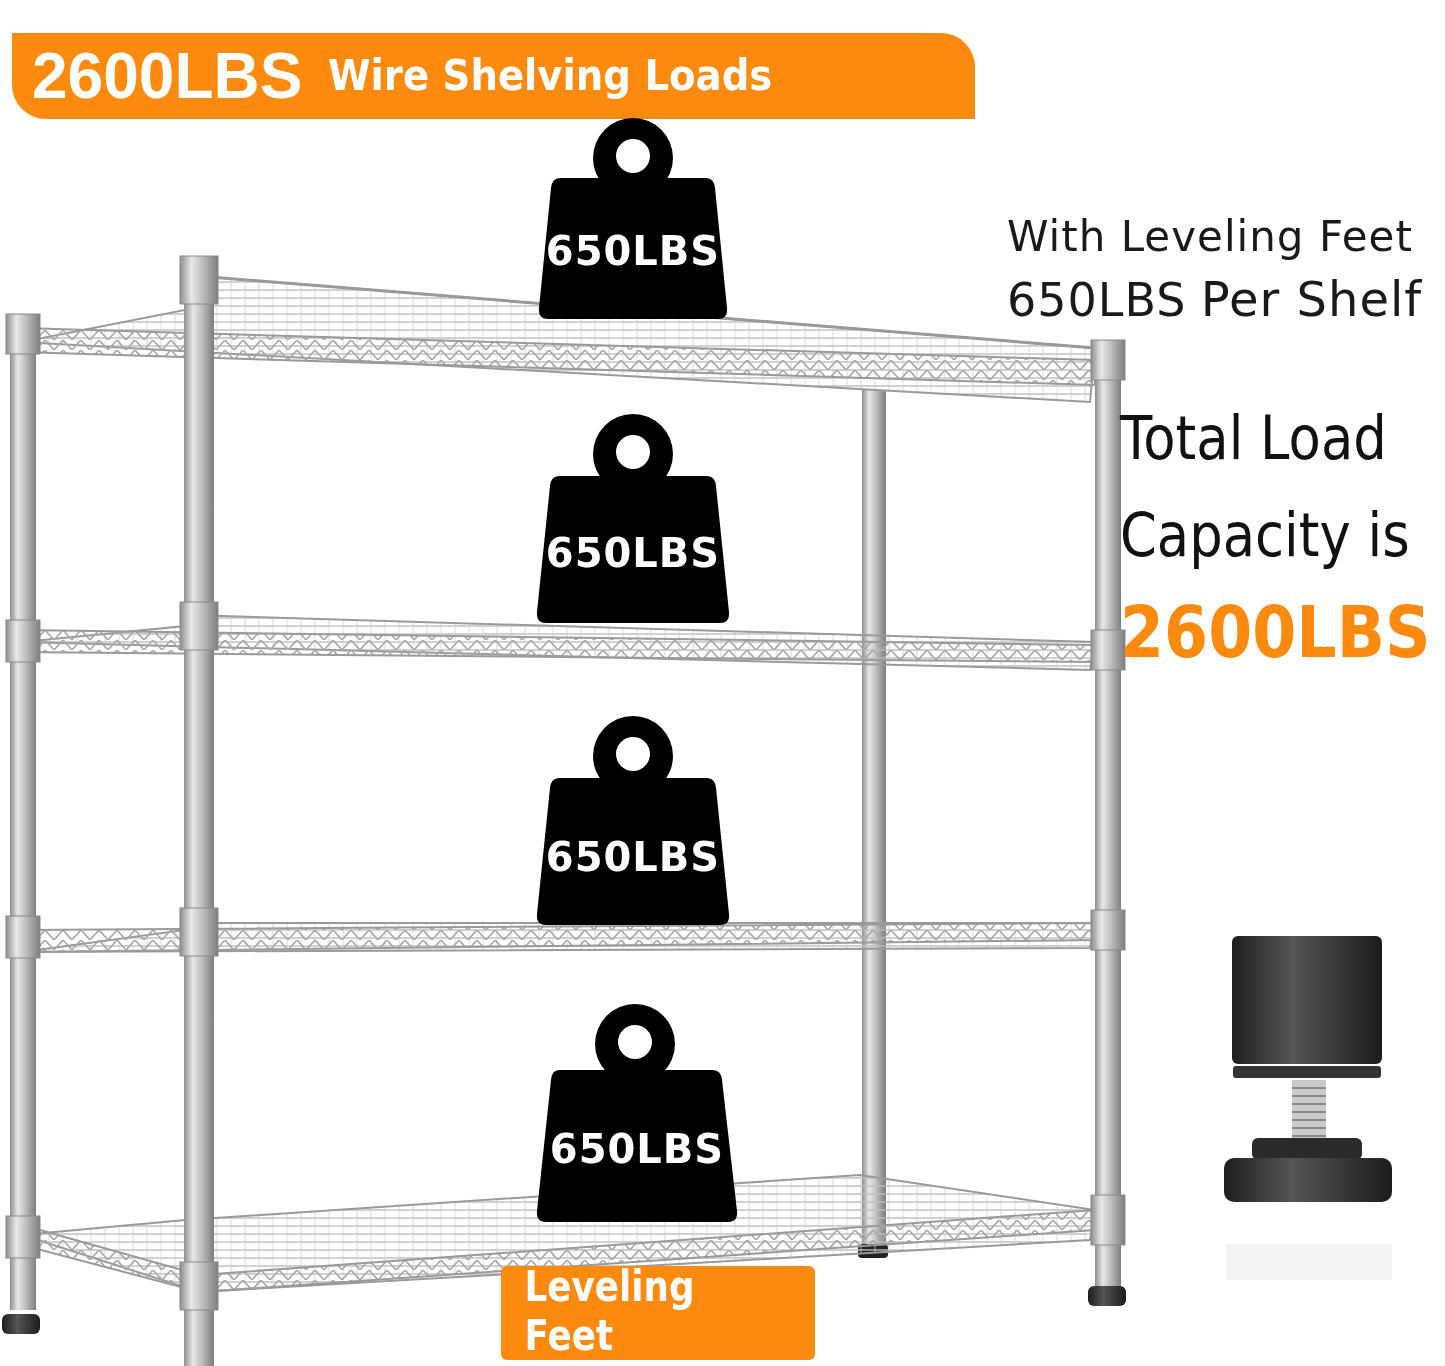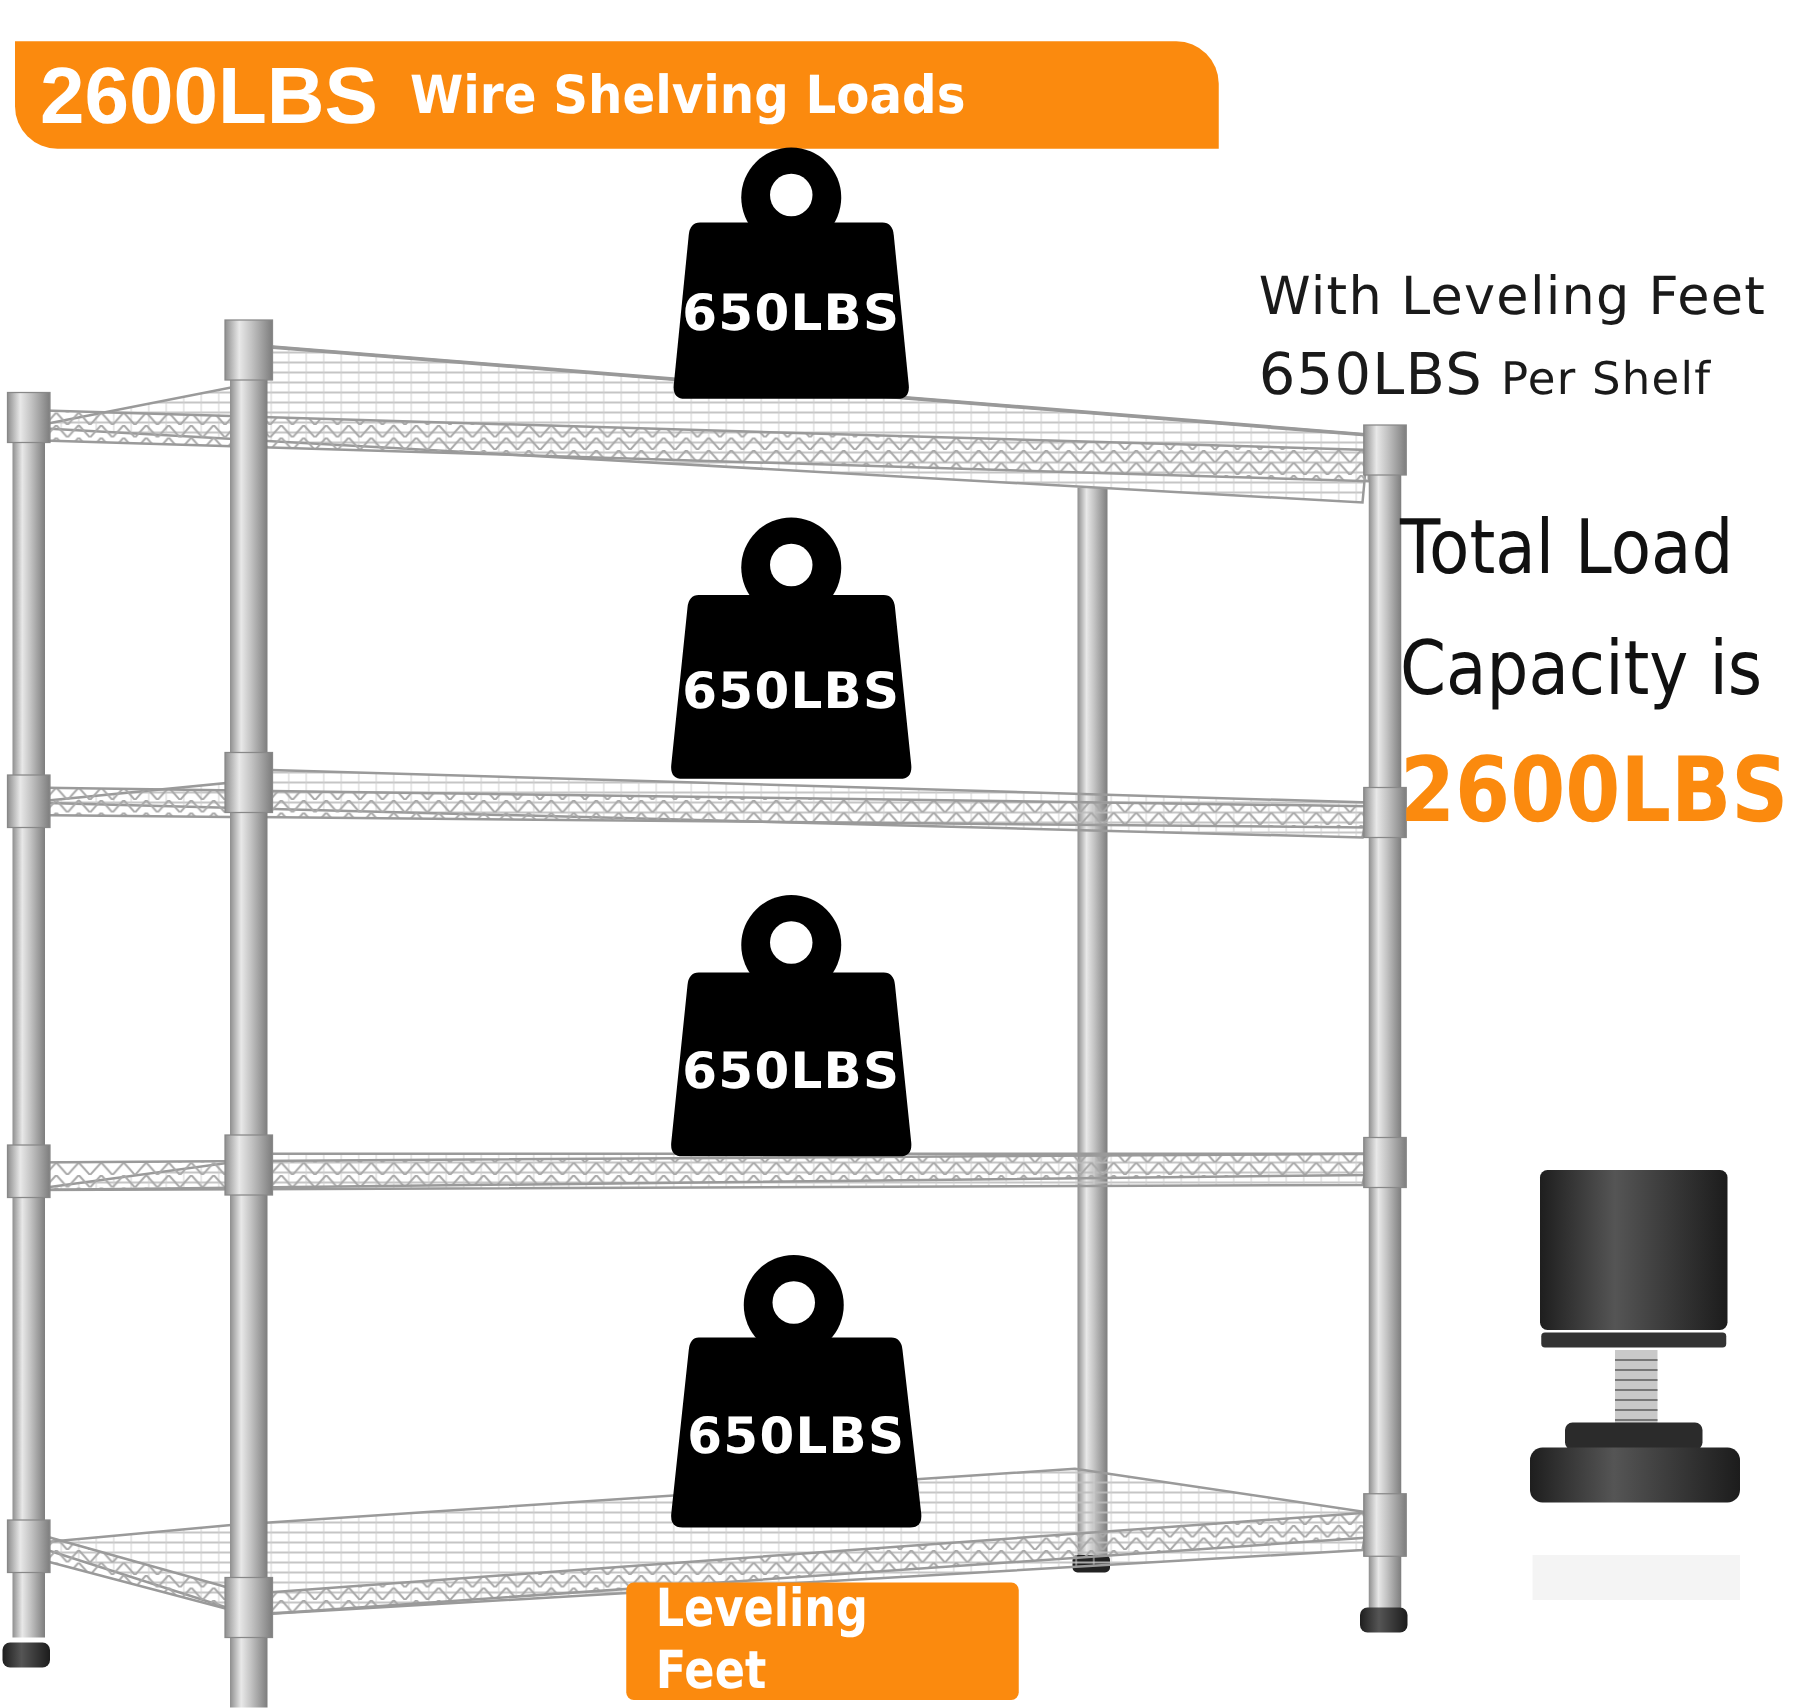--- a/index.html
+++ b/index.html
@@ -7,21 +7,21 @@
 
   .banner { position:absolute; left:12px; top:3px; width:963px; height:86px; background:#fb8a0e;
             border-radius:0 34px 0 34px; display:flex; align-items:center; padding-left:20px; box-sizing:border-box; }
   .banner .big { color:#fff; font-family:"Liberation Sans", sans-serif; font-weight:bold; font-size:64px; letter-spacing:0px; line-height:1; }
   .banner .small { color:#fff; font-family:"DejaVu Sans", sans-serif; font-weight:bold; font-size:42px; margin-left:26px; transform:scaleX(0.92); transform-origin:left center; line-height:1; }
 
   .stage { position:absolute; left:0; top:0; width:1445px; height:994px;margin-top:30px; }
 
   .side-note { position:absolute; left:1007px; top:176px; color:#1a1a1a; font-family:"DejaVu Sans", sans-serif; font-size:42px; line-height:62px; letter-spacing:1px; }
   .side-note .l2 .num { font-size:46px; }
-  .side-note .l2 .rest { font-size:36px; }
+  .side-note .l2 .rest { font-size:48px; }
 
   .total { position:absolute; left:1120px; top:360px; color:#111; font-family:"DejaVu Sans", sans-serif; font-size:60px; line-height:97px; transform:scaleX(0.88); transform-origin:left top; }
   .total .hl { color:#fb8a0e; font-weight:bold; font-size:72px; }
 
   .weight { position:absolute; }
   .weight .lbl { position:absolute; left:0; right:0; text-align:center; color:#fff; font-family:"DejaVu Sans", sans-serif; font-weight:bold; font-size:40px; letter-spacing:1px; }
 
   .feet-badge { position:absolute; left:501px; top:1236px; width:314px; height:94px; background:#fb8a0e; border-radius:6px;
                 display:flex; align-items:flex-end; justify-content:center; }
   .feet-badge span { color:#fff; font-family:"DejaVu Sans", sans-serif; font-weight:bold; font-size:42px; transform:scaleX(0.85); display:inline-block; }

